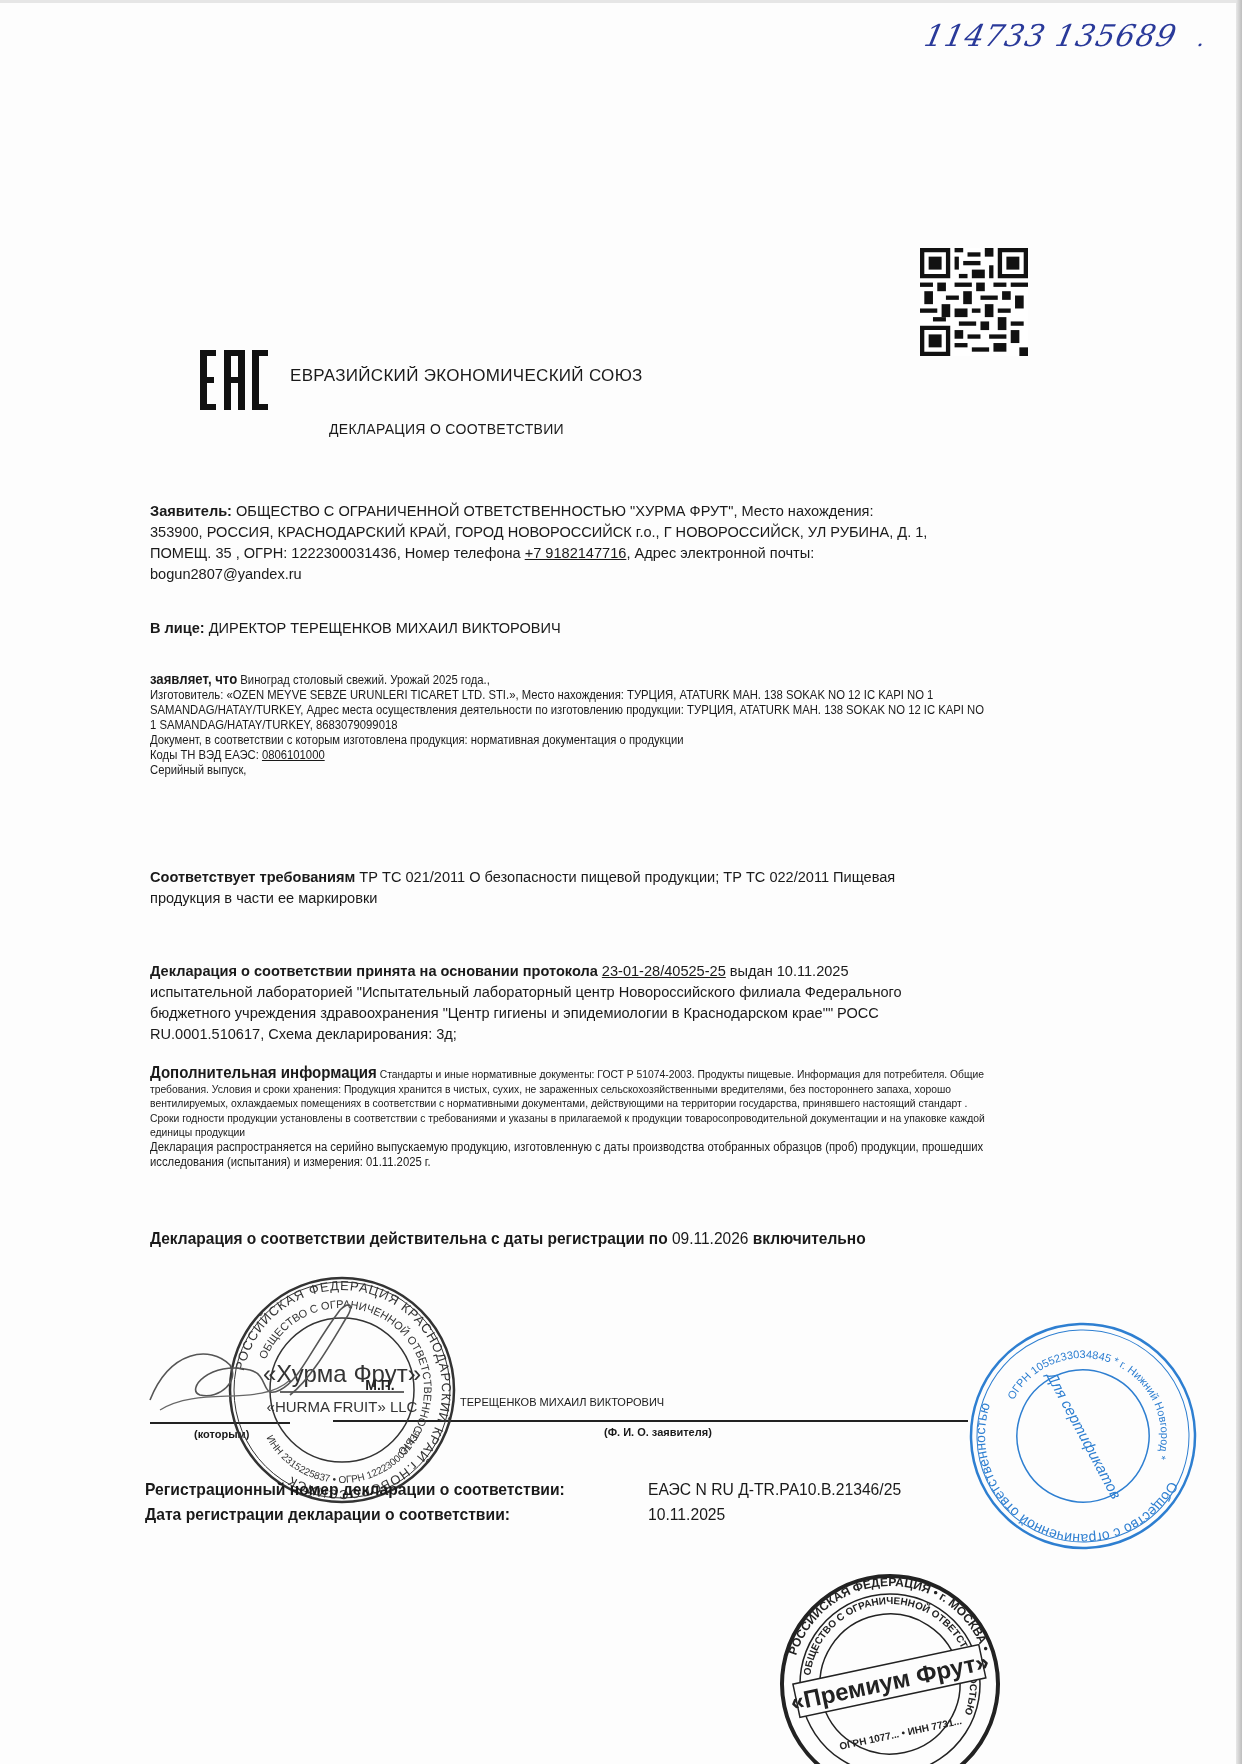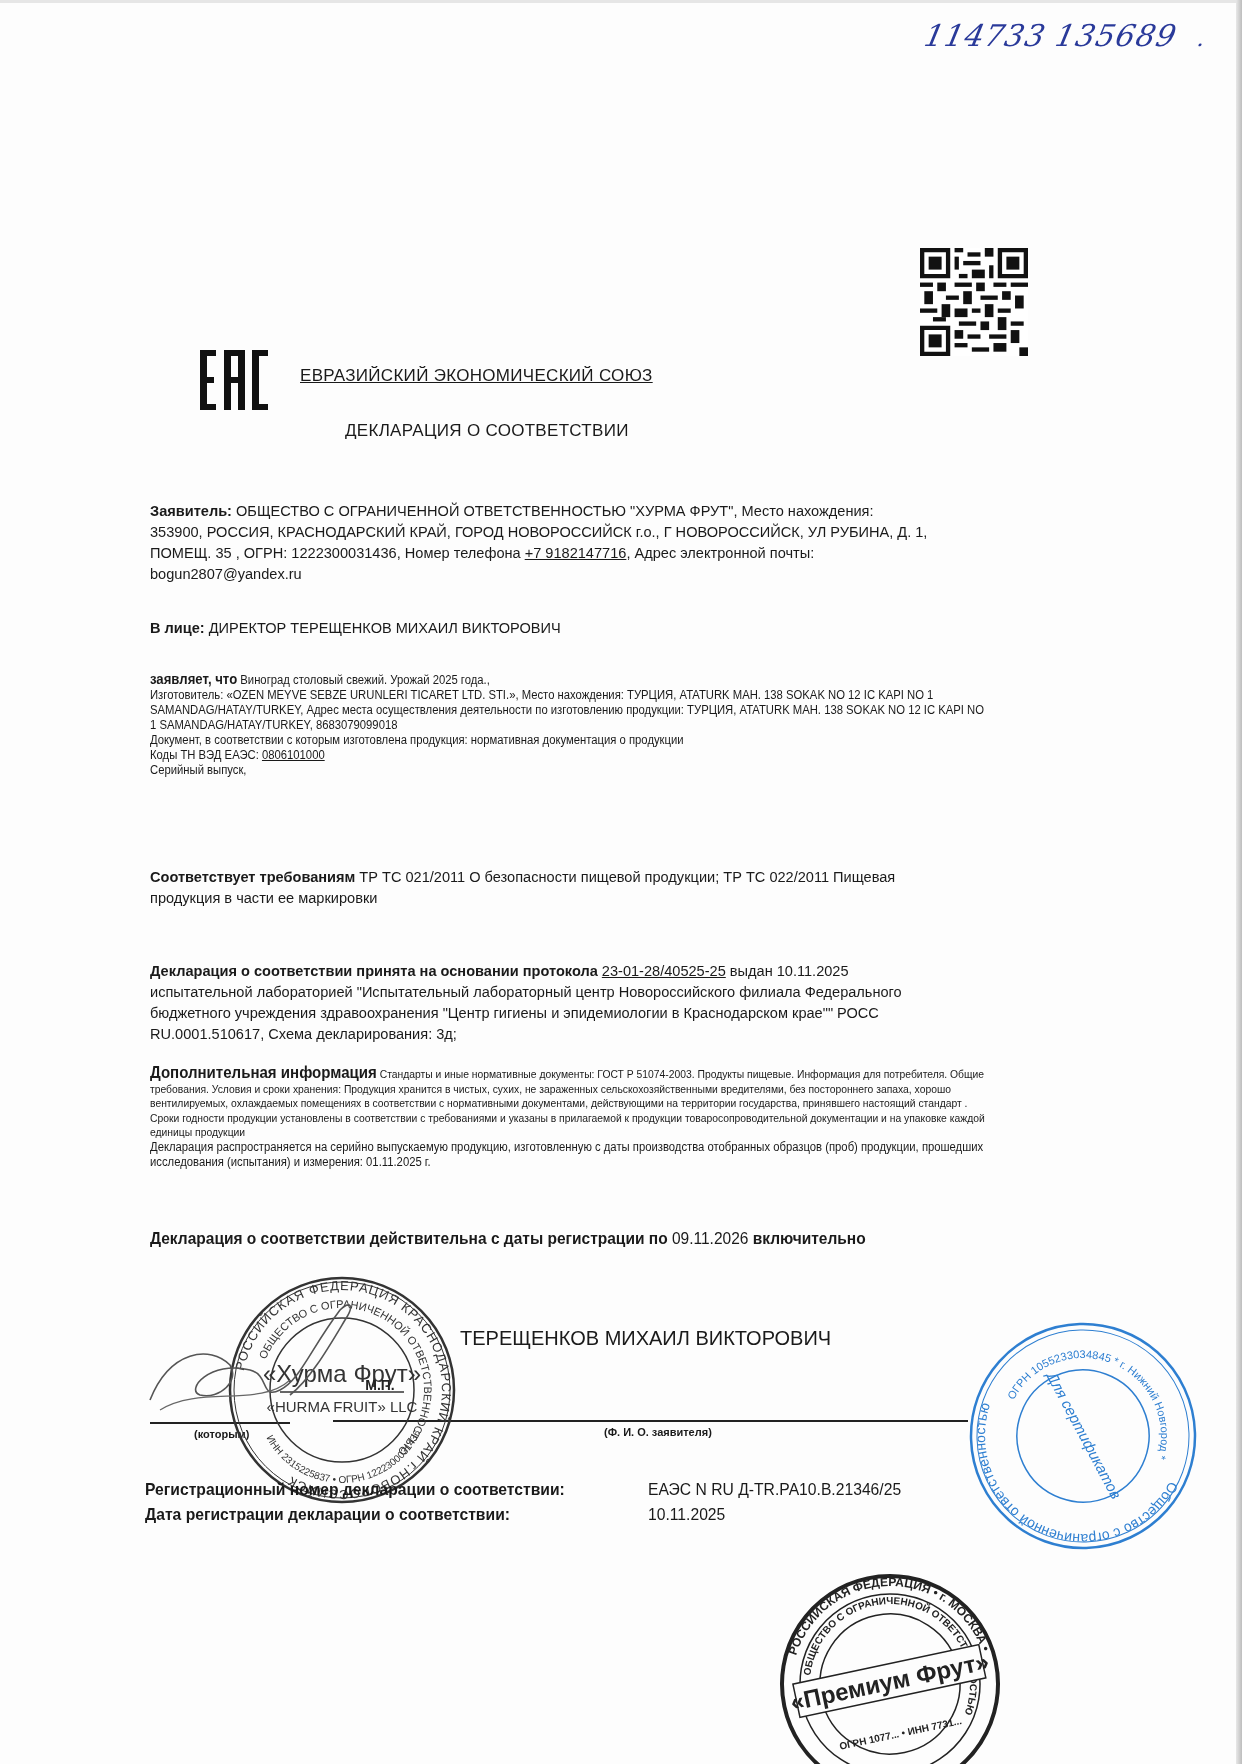--- a/index.html
+++ b/index.html
@@ -10,22 +10,22 @@
     .abs { position: absolute; }
     .edge-right { position: absolute; right: 0; top: 0; width: 6px; height: 1764px; background: linear-gradient(to right, #e8e8e8, #bdbdbd); }
     .edge-top { position: absolute; left: 0; top: 0; width: 1242px; height: 3px; background: #e6e6e6; }
     .handwritten {
       left: 925px; top: 18px; font-family: "DejaVu Serif", serif; font-style: italic;
       font-size: 30px; color: #2a3a9a; letter-spacing: 1px; transform: skewX(-12deg);
     }
     .handwritten .dot { margin-left: 22px; font-size: 22px; }
     .qr { left: 920px; top: 248px; width: 108px; height: 108px; }
     .eac { left: 198px; top: 348px; width: 72px; height: 64px; }
-    .union { left: 300px; top: 366px; font-size: 17px; letter-spacing: 0.3px; text-decoration: underline; }
-    .decl-title { left: 329px; top: 421px; font-size: 17px; letter-spacing: 0.3px; margin-left: 16px; }
+    .union { left: 290px; top: 366px; font-size: 17px; letter-spacing: 0.3px; }
+    .decl-title { left: 329px; top: 421px; font-size: 14px; letter-spacing: 0.3px; }
     .block { left: 150px; width: 830px; font-size: 15.5px; line-height: 21px; transform: scaleX(0.94); transform-origin: left top; }
     .small { font-size: 12px; line-height: 15px; }
     .smaller { font-size: 11px; line-height: 14.5px; }
     .b { font-weight: bold; }
     .u { text-decoration: underline; }
     .sig-line { position: absolute; height: 2px; background: #222; }
     .caption { position: absolute; font-size: 11px; font-weight: bold; }
     .regrow { position: absolute; left: 145px; font-size: 16.5px; font-weight: bold; transform: scaleX(0.95); transform-origin: left top; }
     .regval { position: absolute; left: 648px; font-size: 16.5px; transform: scaleX(0.95); transform-origin: left top; }
     .stamp { position: absolute; }
@@ -138,21 +138,21 @@
   <span class="b" style="font-size:16px;">Дополнительная информация</span><span> Стандарты и иные нормативные документы: ГОСТ Р 51074-2003. Продукты пищевые. Информация для потребителя. Общие требования. Условия и сроки хранения: Продукция хранится в чистых, сухих, не зараженных сельскохозяйственными вредителями, без постороннего запаха, хорошо вентилируемых, охлаждаемых помещениях в соответствии с нормативными документами, действующими на территории государства, принявшего настоящий стандарт . Сроки годности продукции установлены в соответствии с требованиями и указаны в прилагаемой к продукции товаросопроводительной документации и на упаковке каждой единицы продукции</span>
   <div class="small" style="font-size:12px;">Декларация распространяется на серийно выпускаемую продукцию, изготовленную с даты производства отобранных образцов (проб) продукции, прошедших исследования (испытания) и измерения: 01.11.2025 г.</div>
 </div>
 
 <div class="abs block b" style="top:1228px; font-size:16.5px; width:900px;">
   <span>Декларация о соответствии действительна с даты регистрации по </span><span style="font-weight:normal;">09.11.2026</span><span> включительно</span>
 </div>
 
 <div class="sig-line" style="left:150px; top:1422px; width:140px;"></div>
 <div class="caption" style="left:194px; top:1428px;">(которым)</div>
-<div class="abs" style="left:460px; top:1327px; font-size:20px;">ТЕРЕЩЕНКОВ МИХАИЛ ВИКТОРОВИЧ</div>
+<div class="abs" style="left:460px; top:1396px; font-size:11px;">ТЕРЕЩЕНКОВ МИХАИЛ ВИКТОРОВИЧ</div>
 <div class="sig-line" style="left:333px; top:1420px; width:635px;"></div>
 <div class="caption" style="left:604px; top:1426px;">(Ф. И. О. заявителя)</div>
 
 <svg class="stamp" style="left:222px; top:1270px;" width="240" height="240" viewBox="0 0 240 240">
   <defs>
     <path id="hOuter" d="M120,120 m-100,0 a100,100 0 1,1 200,0 a100,100 0 1,1 -200,0"></path>
     <path id="hInner" d="M120,120 m-82,0 a82,82 0 1,1 164,0 a82,82 0 1,1 -164,0"></path>
     <path id="hBottom" d="M35,140 a86,86 0 0,0 170,0"></path>
   </defs>
   <circle cx="120" cy="120" r="112" fill="none" stroke="#333" stroke-width="2.5"></circle>

